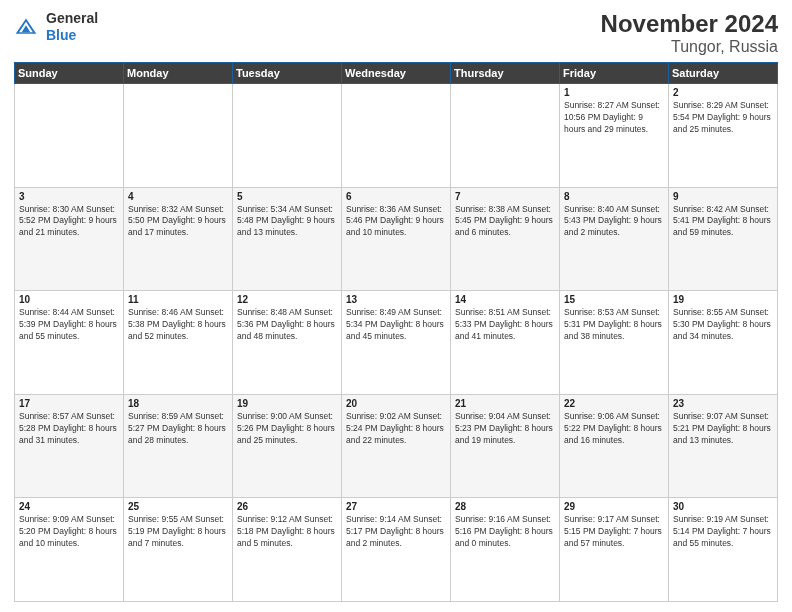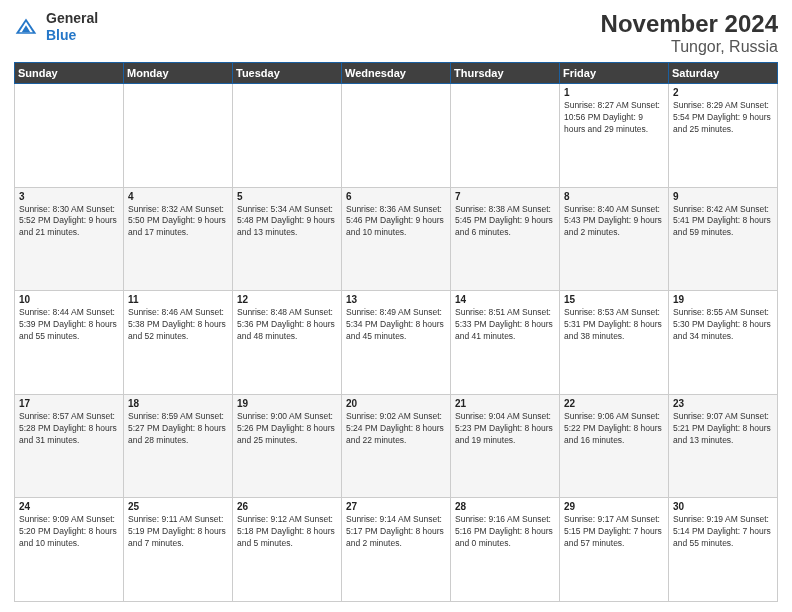--- a/index.html
+++ b/index.html
@@ -281,21 +281,21 @@
         </tr>
         <tr>
           <td>
             <div class="day-num">24</div>
             <div class="day-info">Sunrise: 9:09 AM
 Sunset: 5:20 PM
 Daylight: 8 hours and 10 minutes.</div>
           </td>
           <td>
             <div class="day-num">25</div>
-            <div class="day-info">Sunrise: 9:11 AM
+            <div class="day-info">Sunrise: 9:55 AM
 Sunset: 5:19 PM
 Daylight: 8 hours and 7 minutes.</div>
           </td>
           <td>
             <div class="day-num">26</div>
             <div class="day-info">Sunrise: 9:12 AM
 Sunset: 5:18 PM
 Daylight: 8 hours and 5 minutes.</div>
           </td>
           <td>

